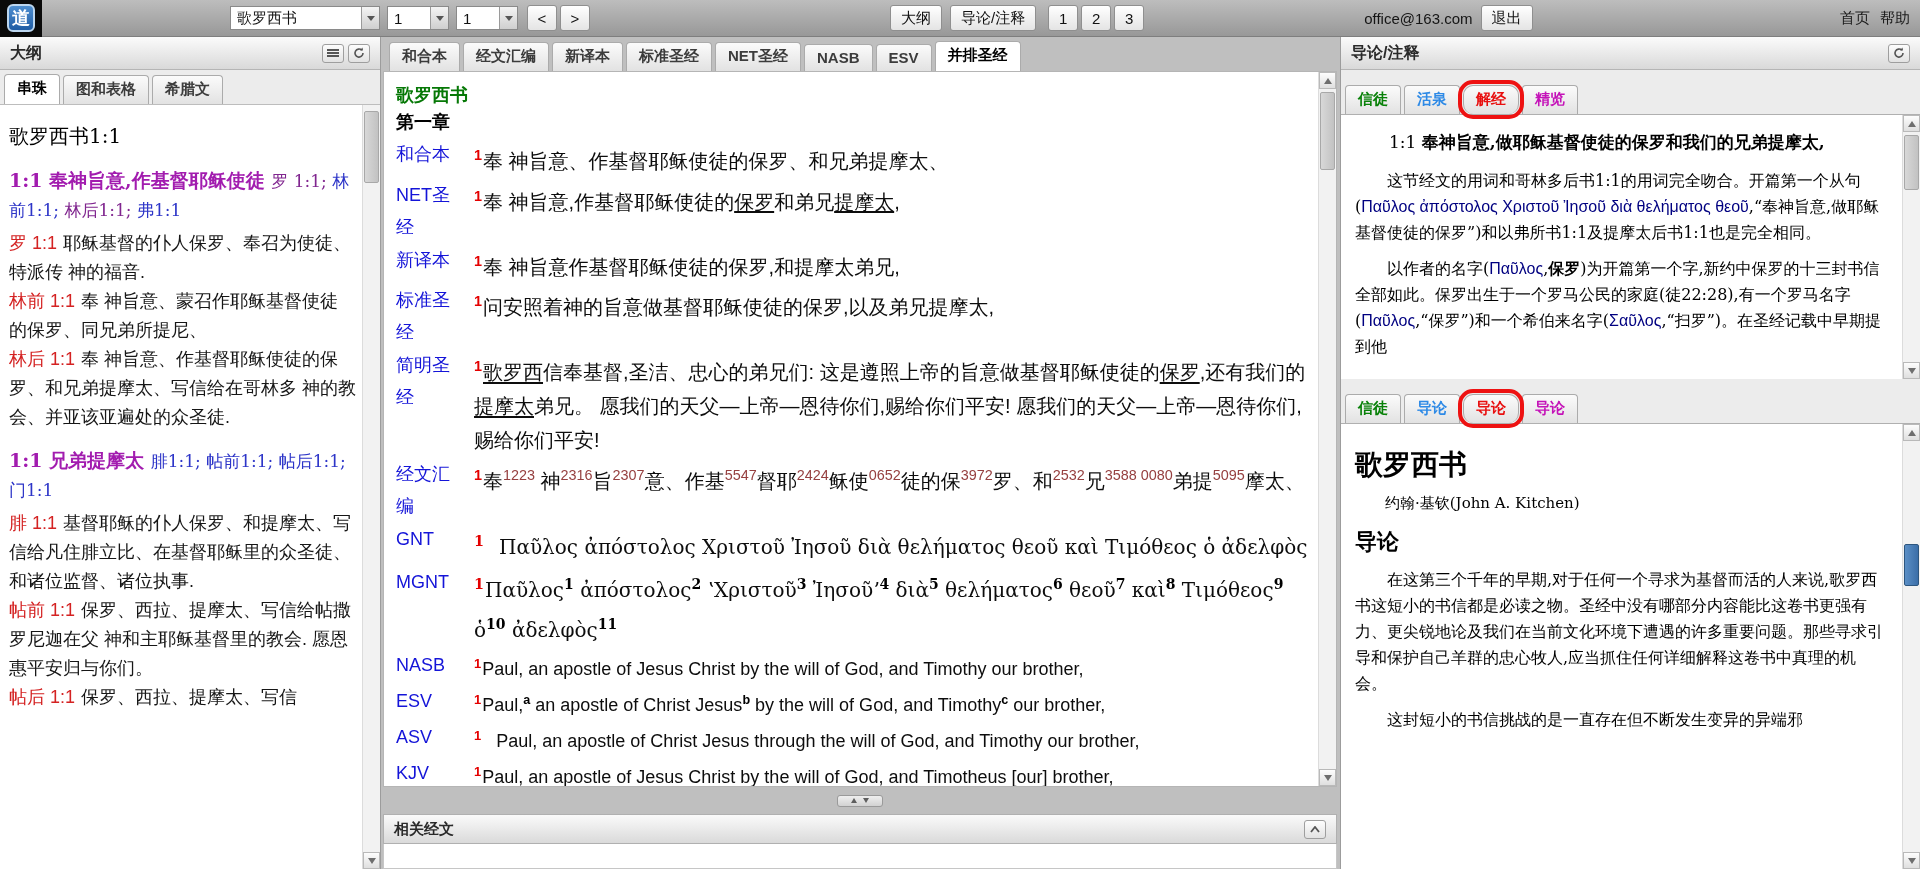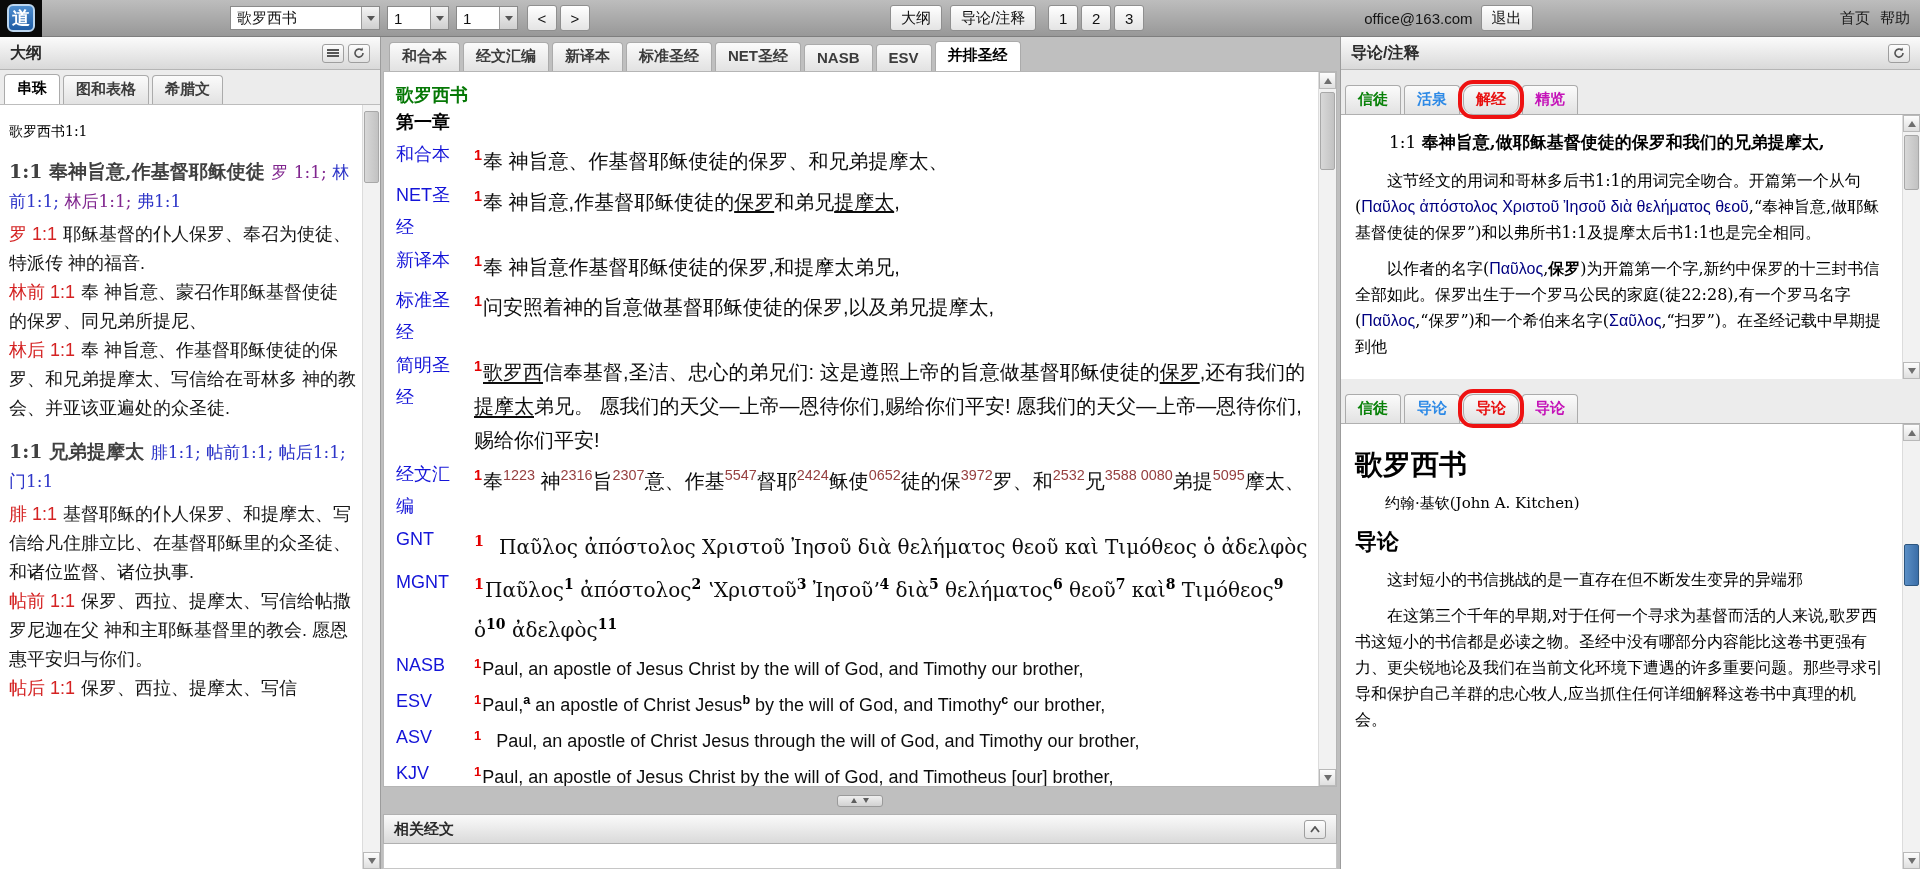--- a/index.html
+++ b/index.html
@@ -48,24 +48,24 @@
   .sb-thumb{position:absolute;left:1px;width:15px;background:linear-gradient(90deg,#d8d8d8,#c2c2c2);
     border:1px solid #a8a8a8;border-radius:2px;}
   .sb-thumb.blue{background:linear-gradient(90deg,#5b8fc6,#3b6ea8);border-color:#2d567f;}
   .sb-tri-u{width:0;height:0;border-left:4px solid transparent;border-right:4px solid transparent;border-bottom:6px solid #6e6e6e;}
   .sb-tri-d{width:0;height:0;border-left:4px solid transparent;border-right:4px solid transparent;border-top:6px solid #6e6e6e;}
 
   
   #left-panel{left:0;width:381px;border-right:1px solid #9c9c9c;background:#ececec;}
   .lcontent{flex:1;background:#fff;border-top:1px solid #bdbdbd;position:relative;overflow:hidden;}
   .ltext{position:absolute;left:0;top:0;right:22px;bottom:0;padding:10px 2px 0 9px;overflow:hidden;}
-  .lheading{font-family:"DejaVu Serif",serif;font-size:14px;color:#000;margin:8px 0 16px 0;}
+  .lheading{font-family:"DejaVu Serif",serif;font-size:20px;color:#000;margin:8px 0 16px 0;}
   .entry{margin-bottom:14px;}
   .ehead{font-family:"DejaVu Serif",serif;font-size:17px;line-height:29px;margin:0 0 4px 0;}
-  .seg-lph{color:#404040;font-weight:bold;font-size:19px;}
+  .seg-lph{color:#a21caf;font-weight:bold;font-size:19px;}
   .seg-refb{color:#2d35c8;}
   .seg-refp{color:#80268f;}
   .ev{font-size:18px;line-height:29px;margin:0;color:#161616;}
   .evl{color:#d42222;margin-right:6px;}
 
   
   #mid-panel{left:383px;width:954px;}
   .mtabs{padding-left:6px;}
   .mcontent{flex:0 0 auto;height:716px;background:#fff;border:1px solid #b5b5b5;border-top:1px solid #b5b5b5;
     position:relative;overflow:hidden;}
@@ -341,22 +341,22 @@
       <div class="tab c-blue">导论</div>
       <div class="tab c-red hl">导论</div>
       <div class="tab c-magenta">导论</div>
     </div>
   <div class="rcontent" id="r-sec2">
     <div class="rtext">
       <div class="rbook">歌罗西书</div>
       <div class="rauthor">约翰·基钦(John A. Kitchen)</div>
       <div class="rintro">导论</div>
       <div>
+          <p class="cpara"><span class="seg-t">在这第三个千年的早期,对于任何一个寻求为基督而活的人来说,歌罗西书这短小的书信都是必读之物。圣经中没有哪部分内容能比这卷书更强有力、更尖锐地论及我们在当前文化环境下遭遇的许多重要问题。那些寻求引导和保护自己羊群的忠心牧人,应当抓住任何详细解释这卷书中真理的机会。</span></p>
           <p class="cpara"><span class="seg-t">这封短小的书信挑战的是一直存在但不断发生变异的异端邪</span></p>
-          <p class="cpara"><span class="seg-t">在这第三个千年的早期,对于任何一个寻求为基督而活的人来说,歌罗西书这短小的书信都是必读之物。圣经中没有哪部分内容能比这卷书更强有力、更尖锐地论及我们在当前文化环境下遭遇的许多重要问题。那些寻求引导和保护自己羊群的忠心牧人,应当抓住任何详细解释这卷书中真理的机会。</span></p>
         </div>
     </div>
     <div class="sbar">
       <div class="sb-btn" style="top:0;">
           <span class="sb-tri-u"></span>
         </div>
       <div class="sb-thumb blue" style="top:120px;height:42px;"></div>
       <div class="sb-btn" style="bottom:0;">
           <span class="sb-tri-d"></span>
         </div>

